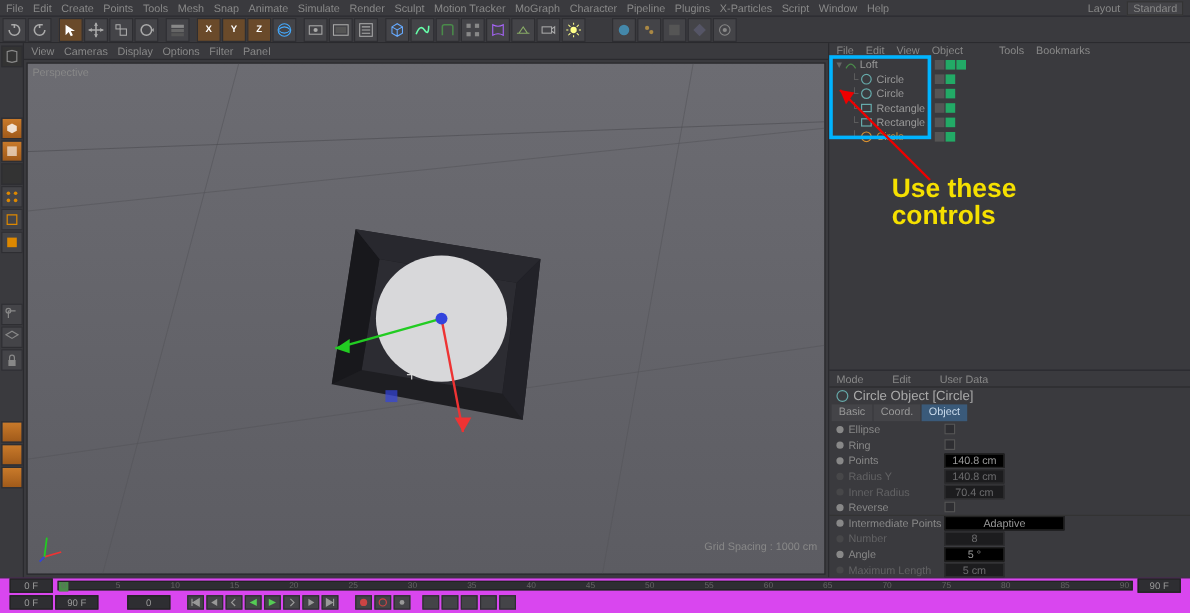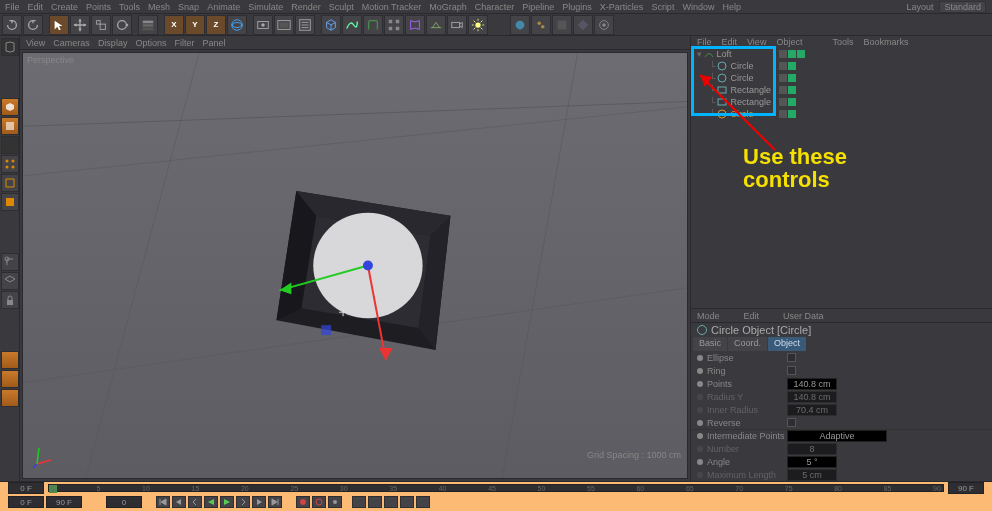--- a/index.html
+++ b/index.html
@@ -54,21 +54,21 @@
   .attr-tabs .tab.active { background: #3a5a7a; color: #cde; }
   .attr-section { padding: 2px 6px; font-size: 9px; color: #888; border-bottom: 1px solid #333; }
   .attr-row { display: flex; align-items: center; height: 13px; padding: 0 6px; font-size: 9px; }
   .attr-row .dot { width: 6px; height: 6px; border-radius: 50%; background: #555; margin-right: 4px; }
   .attr-row .dot.on { background: #888; }
   .attr-row .alabel { width: 80px; color: #888; }
   .attr-row .aval { background: #000000; padding: 0 4px; min-width: 50px; text-align: center; color: #999; border:1px solid #222;}
   .attr-row .aval.wide { min-width: 100px; }
   .attr-row .chk { width: 9px; height: 9px; border: 1px solid #555; background: #2e2e32; }
 
-  .bottom-bar { height: 30px; background: #fdba74; border-top: 1px solid #2a2a2e; }
+  .bottom-bar { height: 30px; background: #d946ef; border-top: 1px solid #2a2a2e; }
   .timeline { height: 12px; display: flex; align-items: center; padding: 0 8px; gap: 4px; }
   .tl-track { flex: 1; height: 8px; background: #2e2e32; border: 1px solid #222; position: relative; }
   .tl-head { position: absolute; left: 0; width: 8px; height: 8px; background: #4a8a4a; }
   .tl-ticks { position: absolute; inset: 0; display: flex; justify-content: space-between; font-size: 7px; color: #666; padding: 0 2px;}
   .tl-controls { height: 16px; display: flex; align-items: center; padding: 0 8px; gap: 2px; }
   .tl-btn { width: 14px; height: 12px; background: #444448; border: 1px solid #2e2e32; display:flex;align-items:center;justify-content:center;}
   .tl-field { width: 36px; height: 12px; background: #2e2e32; border: 1px solid #222; font-size: 8px; color: #999; text-align: center; line-height: 12px;}
 
   .layout-menu { position: absolute; top: 1px; right: 6px; display: flex; gap: 6px; font-size: 9px; color: #888; align-items: center; }
   .layout-menu .layout-val { background: #444448; padding: 0 4px; border:1px solid #333;}

